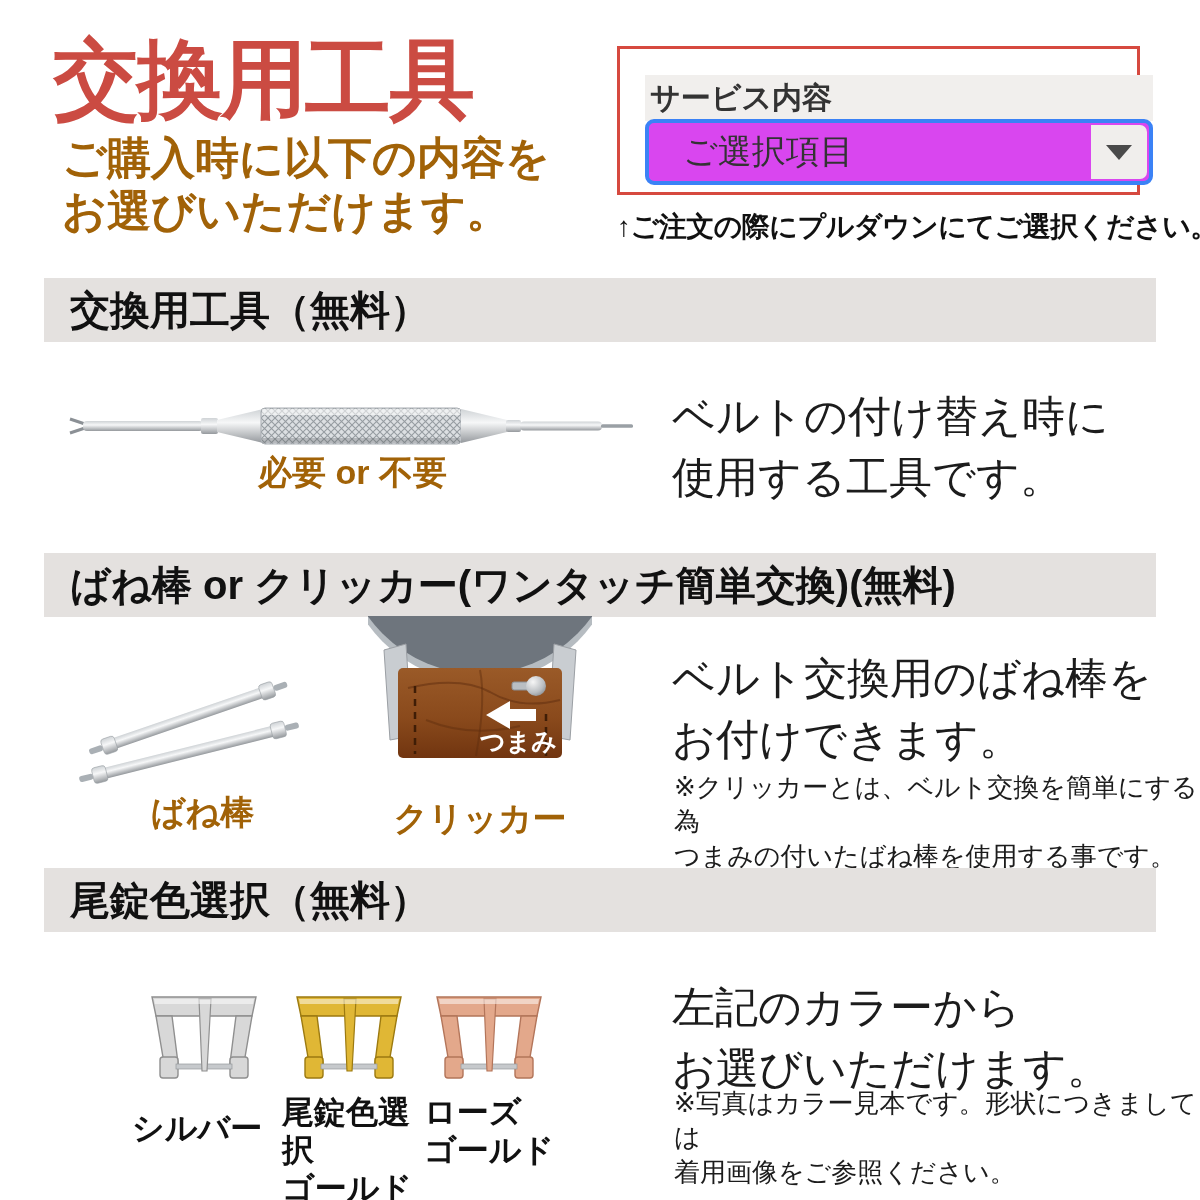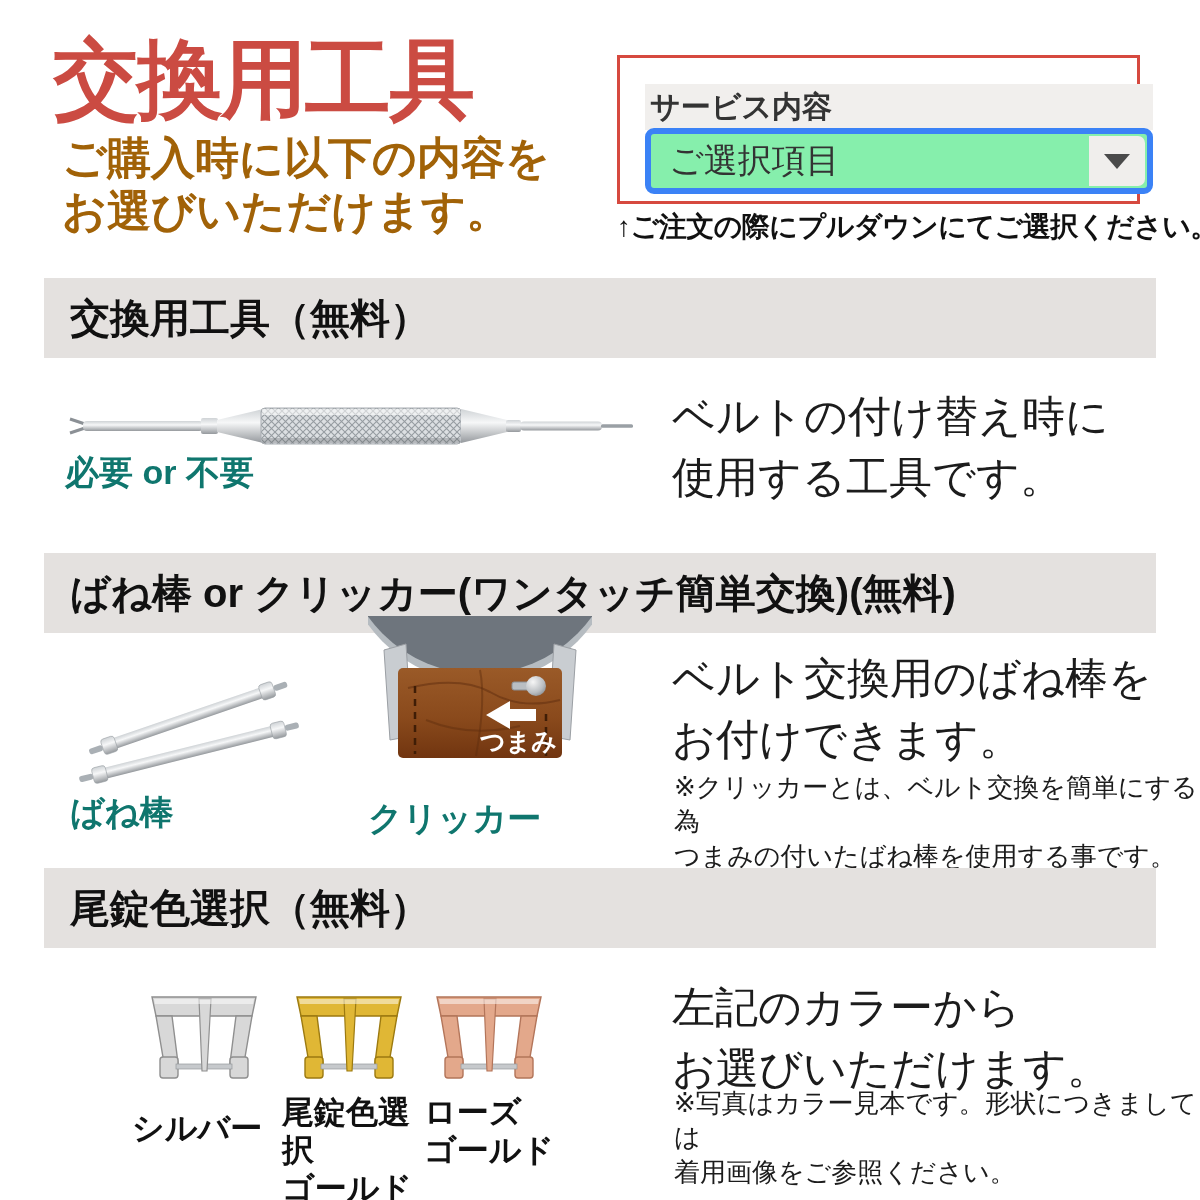--- a/index.html
+++ b/index.html
@@ -9,53 +9,53 @@
 
   .abs { position:absolute; }
 
   
   .main-title { left:53px; top:22px; font-size:86px; font-weight:700; letter-spacing:-2px;
                 color:var(--accent,#cb4b42); white-space:nowrap; }
   .sub-title  { left:62px; top:132px; font-size:44px; font-weight:700; line-height:1.2;
                 color:#a16207; white-space:pre-line; }
 
   
-  .service-box { left:617px; top:55px; width:523px; height:149px;
+  .service-box { left:617px; top:46px; width:523px; height:149px;
                  border:3px solid var(--box-red,#d6493f); background:#fff; }
   .service-label-strip { position:absolute; left:25px; top:26px; width:508px; height:46px;
                  background:var(--strip-bg,#f1efed); display:flex; align-items:center;
                  font-size:30px; font-weight:700; color:#333; padding-left:5px; }
   .service-select { position:absolute; left:25px; top:70px; width:508px; height:66px;
-                 background:#86efac; border:6px solid #3b82f6; border-radius:9px;
-                 display:flex; align-items:center; padding-left:18px;
+                 background:#d946ef; border:4px solid #3b82f6; border-radius:9px;
+                 display:flex; align-items:center; padding-left:34px;
                  font-size:34px; color:#333; cursor:default; }
   .select-arrow-zone { position:absolute; right:2px; top:2px; bottom:2px; width:56px;
                  background:#f0eeec; border-radius:0 7px 7px 0;
                  display:flex; align-items:center; justify-content:center; }
   .select-caret { width:0; height:0; border-left:13px solid transparent;
                  border-right:13px solid transparent; border-top:15px solid #4a4a4a; }
   .box-note { left:617px; top:208px; font-size:28px; font-weight:700; color:#111;
                  white-space:nowrap; letter-spacing:-0.5px; }
 
   
-  .section-bar { left:44px; width:1112px; height:80px; background:var(--bar-bg,#e4e1df);
+  .section-bar { left:44px; width:1112px; height:64px; background:var(--bar-bg,#e4e1df);
                  display:flex; align-items:center; padding-left:26px;
                  font-size:40px; font-weight:700; color:#111; white-space:nowrap; }
   .bar-1 { top:278px; } .bar-2 { top:553px; } .bar-3 { top:868px; }
 
   
   .desc { font-size:43px; font-weight:400; color:#1c1c1c; line-height:1.42; white-space:pre-line; }
   .note { font-size:26px; font-weight:400; color:#1c1c1c; line-height:1.32; white-space:pre-line; }
   .desc-1 { left:672px; top:386px; }
   .desc-2 { left:672px; top:648px; }
   .note-2 { left:674px; top:770px; }
   .desc-3 { left:672px; top:977px; }
   .note-3 { left:674px; top:1086px; }
 
-  .caption { font-size:34px; font-weight:700; color:#0f766e; }
+  .caption { font-size:34px; font-weight:700; color:#a16207; text-align:center; }
   .tool-caption     { left:65px;  top:450px; width:575px; }
   .springbar-caption{ left:70px;  top:790px; width:265px; }
   .clicker-caption  { left:368px; top:796px; width:224px; }
 
   
   .tool-img      { left:65px;  top:390px; width:575px; height:72px; }
   .springbar-img { left:70px;  top:652px; width:265px; height:135px; }
   .clicker-img   { left:368px; top:616px; width:224px; height:142px; }
 
   .buckle { top:993px; width:110px; height:97px; }

